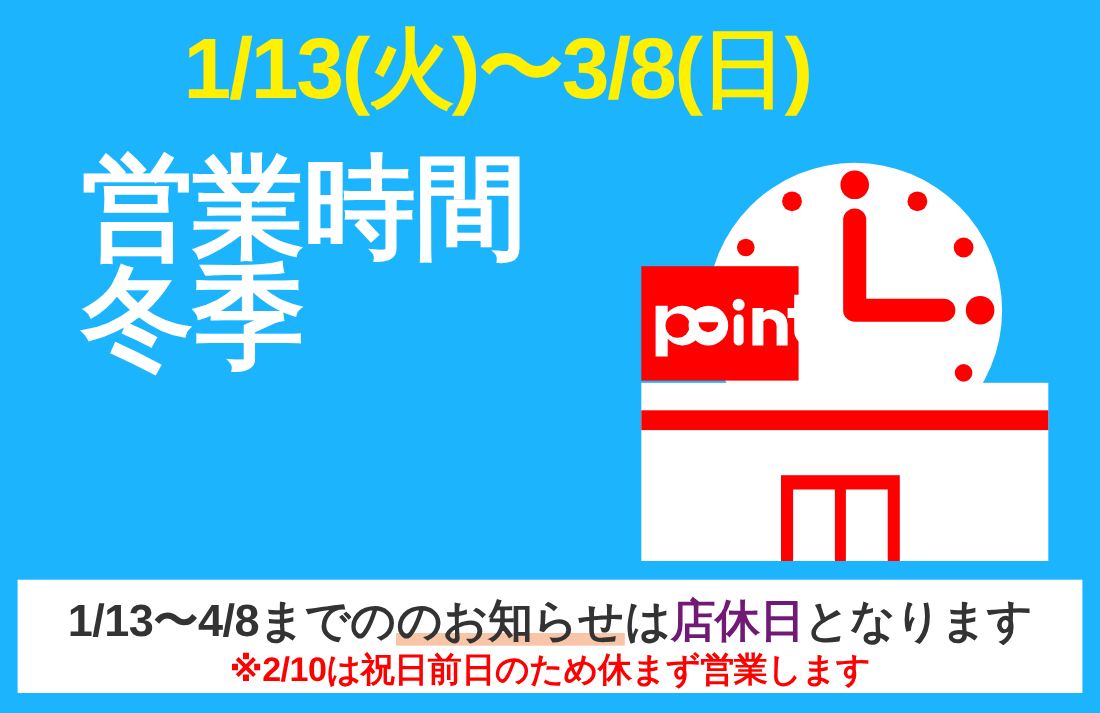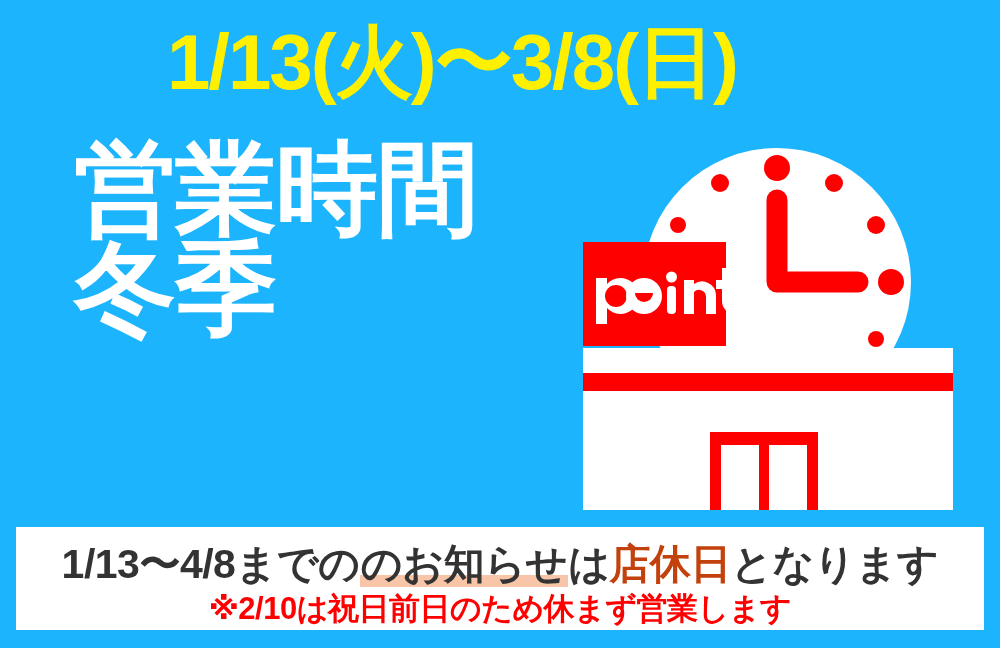--- a/index.html
+++ b/index.html
@@ -76,21 +76,21 @@
     font-size:31px;
     font-weight:bold;
     color:#ff0000;
     white-space:nowrap;
     letter-spacing:-0.5px;
   }
   .hl-mark {
     background:linear-gradient(to top,#f8c5a8 0,#f8c5a8 12px,transparent 12px);
     padding:0 1px;
   }
-  .red-word { color:#c2410c; }
+  .red-word { color:#701a75; }
 </style>
 </head>
 <body>
 
 <div id="poster">
 
   <div class="date-line">1/13(火)〜3/8(日)</div>
 
   <div class="headline">
     <span class="hl-row hl-2">営業時間</span>

